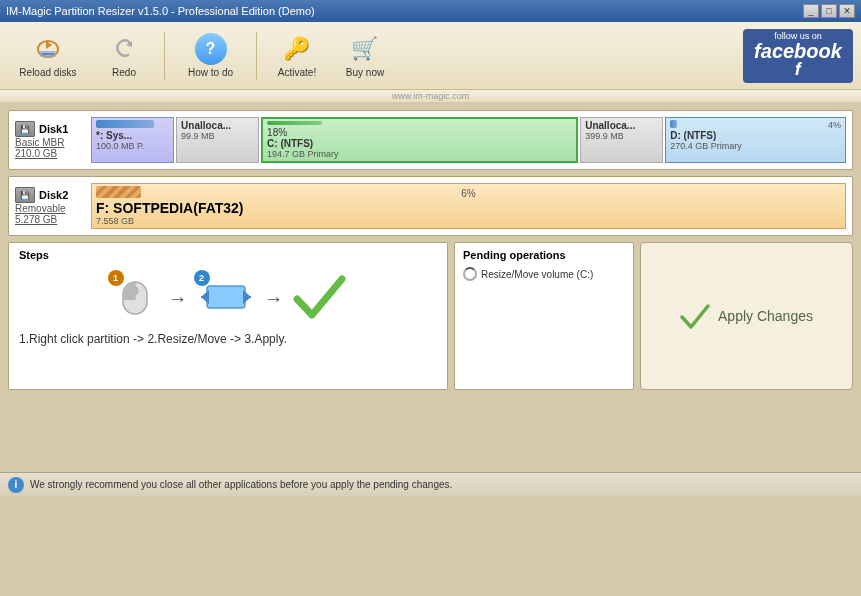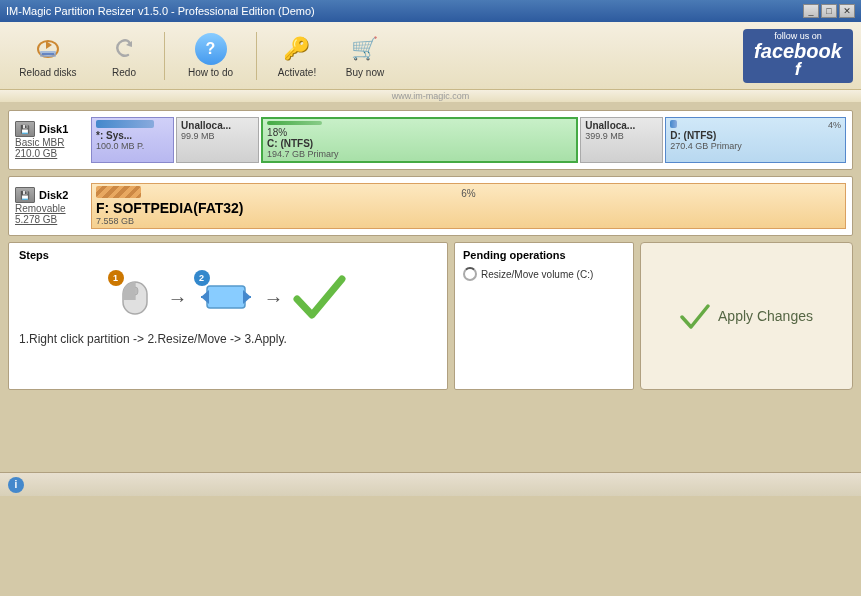--- a/index.html
+++ b/index.html
@@ -658,14 +658,15 @@
             <span class="apply-label">Apply Changes</span>
           </div>
         </button>
       </div>
 
     </div>
   </div>
 
   <div class="status-bar">
     <div class="status-info-icon">i</div>
+    <span>We strongly recommend you close all other applications before you apply the pending changes.</span>
   </div>
 </div>
 
 </body></html>

